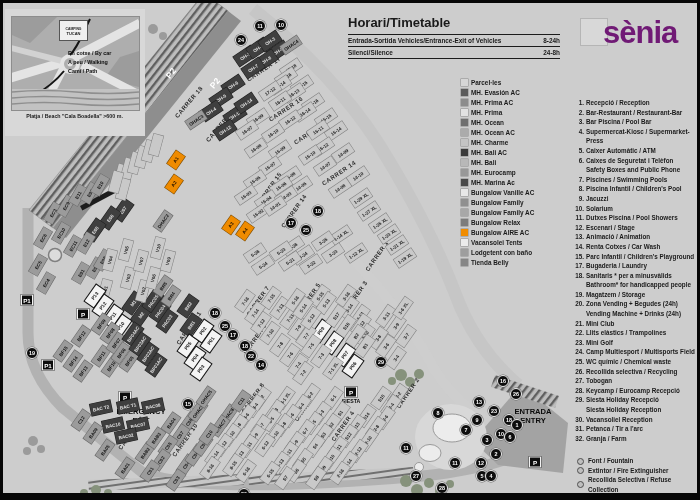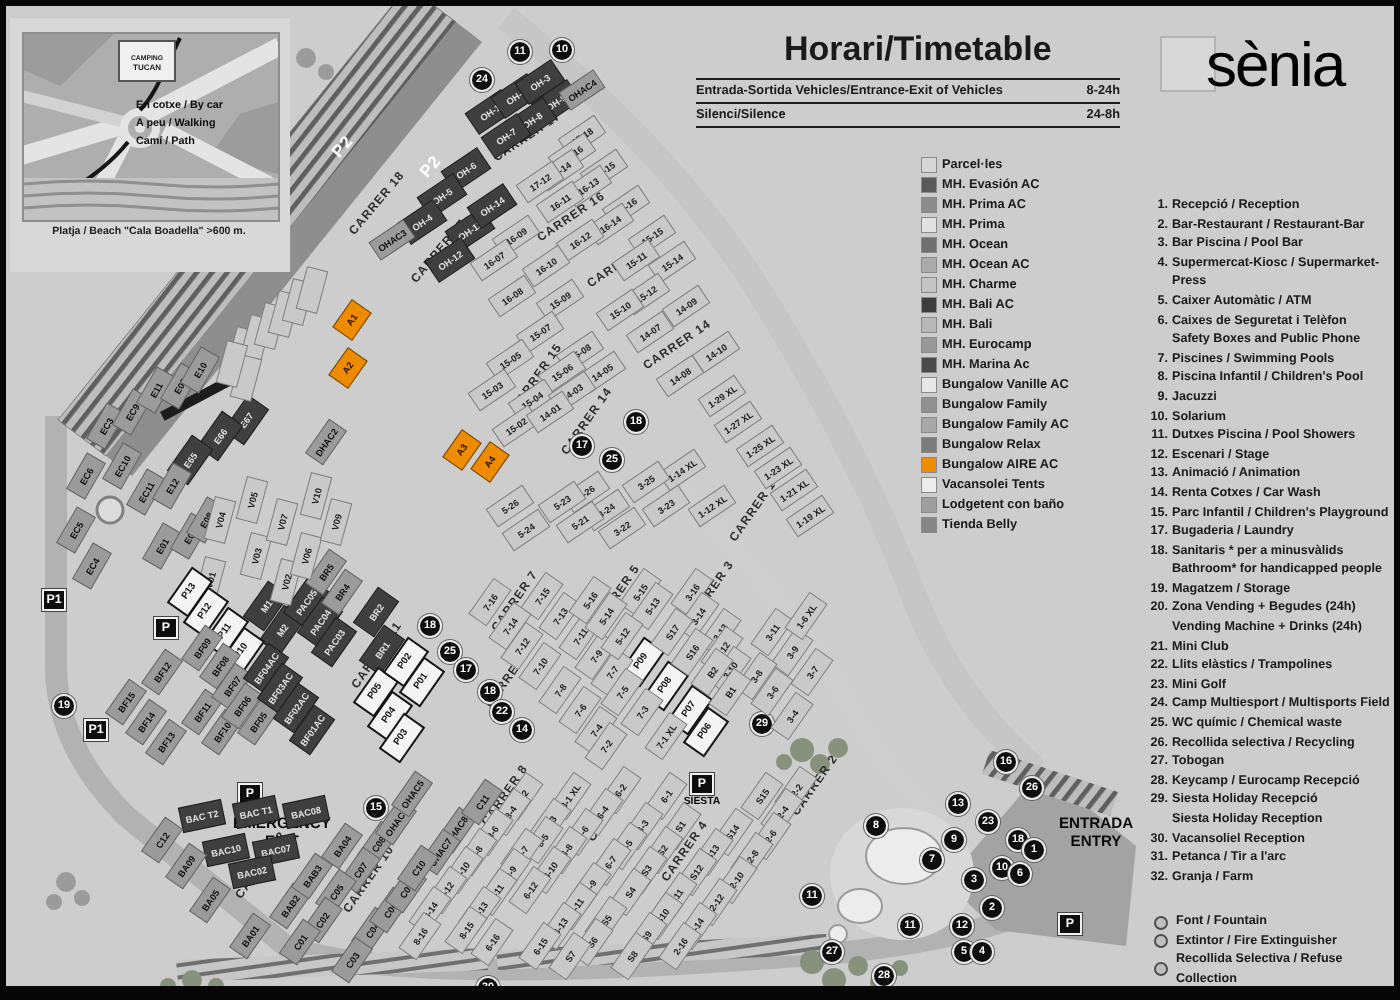--- a/index.html
+++ b/index.html
@@ -26,29 +26,29 @@
   .k-c{width:10px;height:10px;border-radius:50%;background:#0e0e0e;color:#fff;
        font-size:5.4px;font-weight:bold;border:1px solid #ececec;box-shadow:0 0 0 .5px #666;}
   .k-r{font-size:6px;font-weight:bold;color:#2d2d2d;letter-spacing:.6px;}
   .k-b{min-width:8px;height:9px;padding:0 1px;background:#0d0d0d;color:#fff;
        font-weight:bold;font-size:6.2px;border:1px solid #f2f2f2;box-shadow:0 0 0 .5px #444;}
   .k-pw{font-size:8.5px;font-weight:bold;color:#fff;letter-spacing:.5px;}
   .k-t{font-size:7.6px;font-weight:bold;color:#0b0b0b;line-height:1.2;}
   .k-ts{font-size:5.2px;font-weight:bold;color:#0b0b0b;}
   
   .timetable{left:345px;top:12px;width:212px;z-index:3;}
-  .tt-title{font-size:17px;font-weight:bold;margin-bottom:4px;margin-left:44px;}
+  .tt-title{font-size:13px;font-weight:bold;margin-bottom:4px;}
   .tt-row{display:flex;justify-content:space-between;font-size:6.4px;font-weight:bold;
           padding:2px 0;border-top:1.3px solid #1c1c1c;}
   .tt-rows{border-bottom:1.3px solid #1c1c1c;}
   
   .brand{left:577px;top:15px;width:119px;z-index:3;}
   .brand-top{display:flex;align-items:flex-end;}
   .brand-sq{width:26px;height:26px;background:#d8d8d8;border:1px solid #b5b5b5;margin-right:-5px;}
-  .brand-name{font-size:31px;font-weight:normal;letter-spacing:-1px;color:#000000;line-height:.85;}
+  .brand-name{font-size:31px;font-weight:bold;letter-spacing:-1px;color:#701a75;line-height:.85;}
   .brand-sub{font-size:13px;color:#2a2a2a;margin-top:1px;letter-spacing:-.3px;}
   
   .legend{left:458px;top:74px;z-index:3;}
   .legend-row{display:flex;align-items:center;height:10px;}
   .legend-sq{width:7px;height:7px;margin-right:3px;box-shadow:0 0 0 .5px #8a8a8a;flex:0 0 auto;}
   .legend-label{font-size:6.4px;font-weight:bold;white-space:nowrap;}
   
   .facilities{left:568px;top:95px;width:130px;z-index:3;}
   .fac-row{display:flex;font-size:6.3px;font-weight:bold;line-height:9.6px;}
   .fac-num{width:13px;text-align:right;margin-right:2px;flex:0 0 auto;}
@@ -155,21 +155,21 @@
       <div class="el k-pw" style="left: 168px; top: 70px; transform: translate(-50%, -50%) rotate(-50deg);">P2</div>
       <div class="el k-pw" style="left: 212px; top: 80px; transform: translate(-50%, -50%) rotate(-50deg);">P2</div>
       <div class="el k-b" style="left: 24px; top: 297px; transform: translate(-50%, -50%) rotate(0deg);">P1</div>
       <div class="el k-b" style="left: 45px; top: 362px; transform: translate(-50%, -50%) rotate(0deg);">P1</div>
       <div class="el k-b" style="left: 80px; top: 311px; transform: translate(-50%, -50%) rotate(0deg);">P</div>
       <div class="el k-b" style="left: 122px; top: 394px; transform: translate(-50%, -50%) rotate(0deg);">P</div>
       <div class="el k-b" style="left: 348px; top: 389px; transform: translate(-50%, -50%) rotate(0deg);">P</div>
       <div class="el k-b" style="left: 532px; top: 459px; transform: translate(-50%, -50%) rotate(0deg);">P</div>
       <div class="el k-t" style="left: 138px; top: 413px; transform: translate(-50%, -50%) rotate(0deg);">EMERGENCY
 EXIT</div>
-      <div class="el k-t" style="left: 545px; top: 413px; transform: translate(-50%, -50%) rotate(0deg);">ENTRADA
+      <div class="el k-t" style="left: 530px; top: 413px; transform: translate(-50%, -50%) rotate(0deg);">ENTRADA
 ENTRY</div>
       <div class="el k-ts" style="left: 348px; top: 398px; transform: translate(-50%, -50%) rotate(0deg);">SIESTA</div>
       <div class="el k-c" style="left: 238px; top: 37px; transform: translate(-50%, -50%) rotate(0deg);">24</div>
       <div class="el k-c" style="left: 257px; top: 23px; transform: translate(-50%, -50%) rotate(0deg);">11</div>
       <div class="el k-c" style="left: 278px; top: 22px; transform: translate(-50%, -50%) rotate(0deg);">10</div>
       <div class="el k-c" style="left: 29px; top: 350px; transform: translate(-50%, -50%) rotate(0deg);">19</div>
       <div class="el k-c" style="left: 185px; top: 401px; transform: translate(-50%, -50%) rotate(0deg);">15</div>
       <div class="el k-c" style="left: 315px; top: 208px; transform: translate(-50%, -50%) rotate(0deg);">18</div>
       <div class="el k-c" style="left: 288px; top: 220px; transform: translate(-50%, -50%) rotate(0deg);">17</div>
       <div class="el k-c" style="left: 303px; top: 227px; transform: translate(-50%, -50%) rotate(0deg);">25</div>

